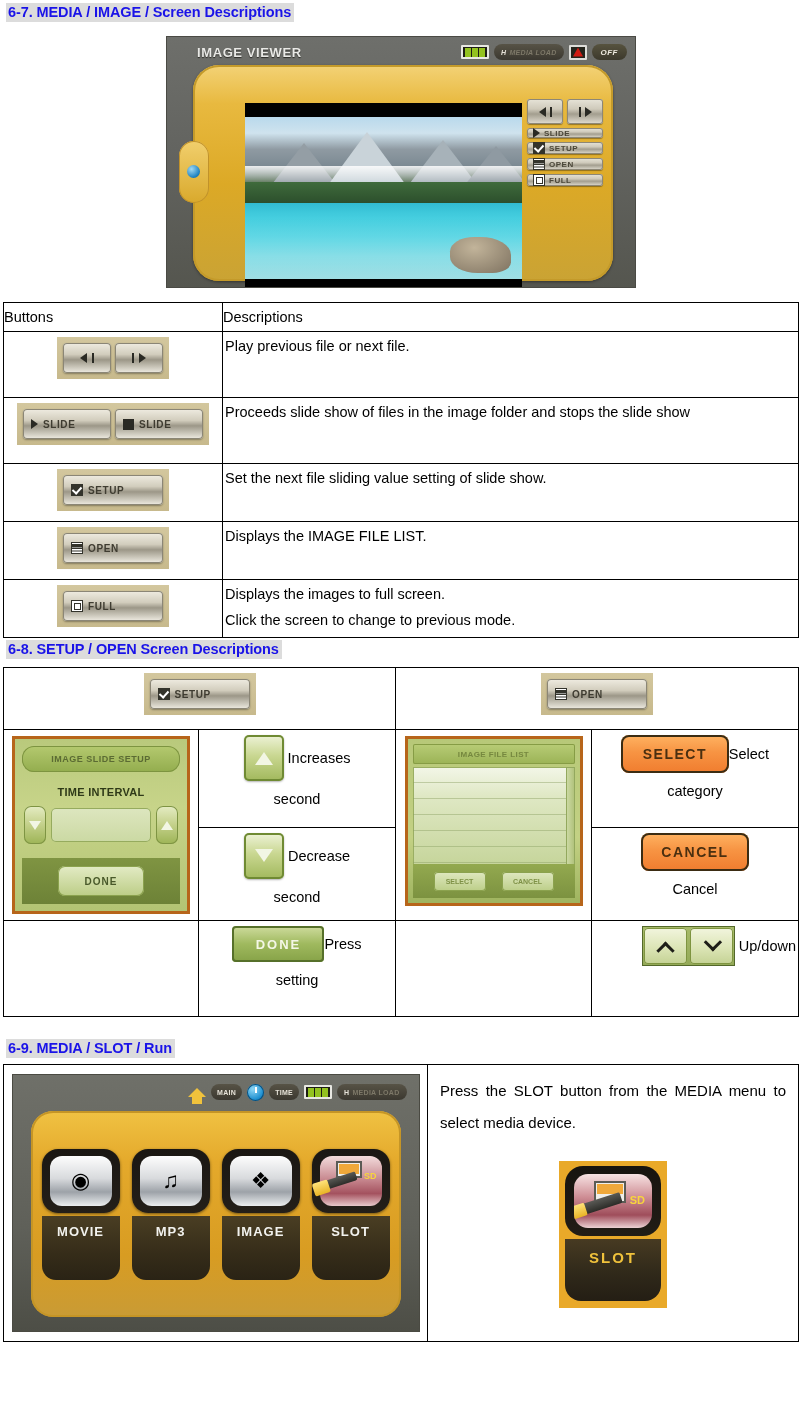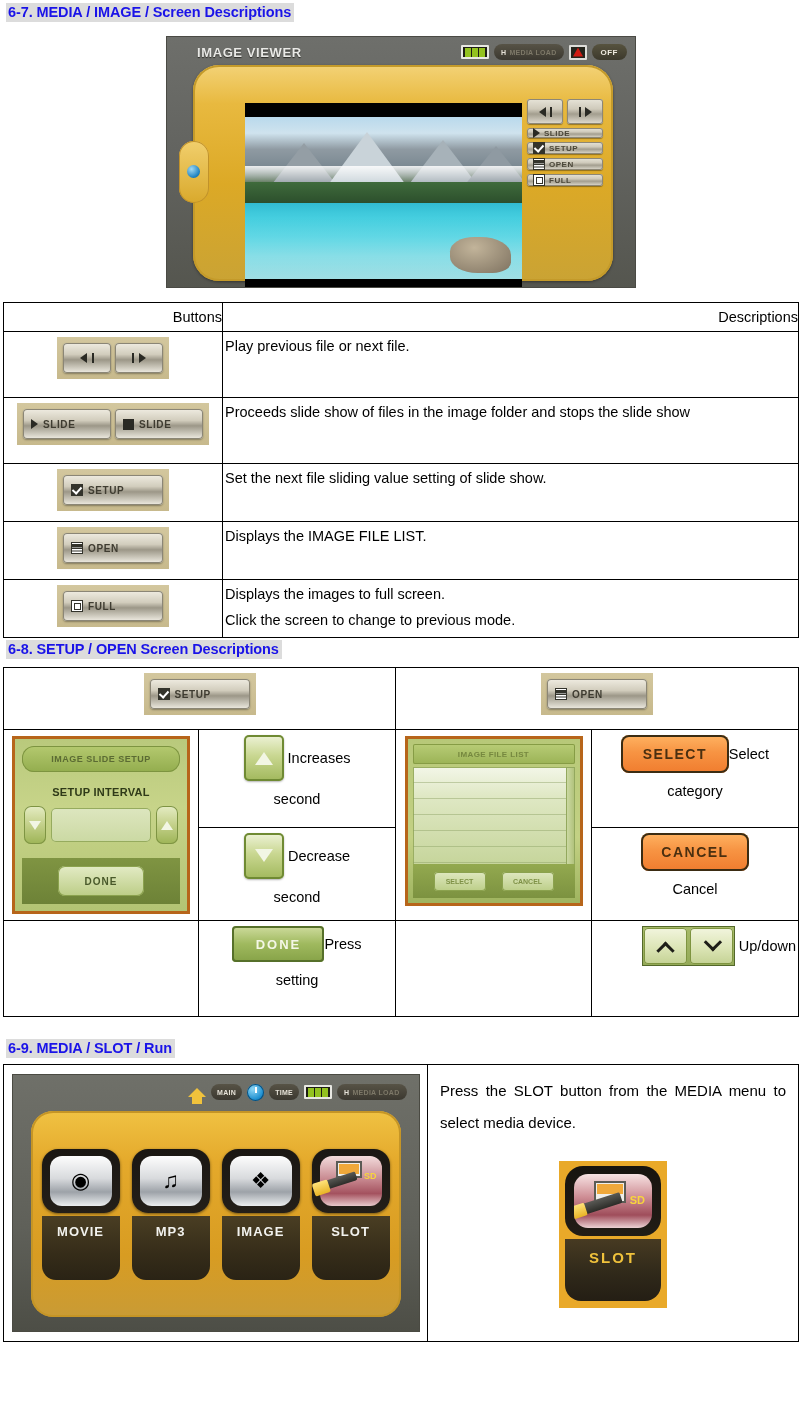--- a/index.html
+++ b/index.html
@@ -40,21 +40,21 @@
     position: absolute; left: 0; top: 0; right: 0; height: 30px;
     display: flex; align-items: center;
   }
   .viewer-title {
     color: #e9e9e6; font-size: 13px; font-weight: bold;
     letter-spacing: 0.6px; margin-left: 30px;
     text-shadow: 0 1px 1px #2a2a26;
   }
   .topbar-right {
     margin-left: auto; margin-right: 8px;
-    display: flex; align-items: center; gap: 5px;
+    display: flex; align-items: center; gap: 5px; font-style: italic;
   }
   .battery {
     width: 28px; height: 14px; background: #1d1d14;
     border: 2px solid #e8e8e2; border-radius: 1px;
     display: flex; align-items: center; justify-content: center; gap: 1px;
   }
   .battery i { display: block; width: 6px; height: 9px; background: #93c21f; }
   .pill {
     height: 16px; border-radius: 8px; padding: 0 7px;
     background: linear-gradient(180deg,#575346,#3b3830);
@@ -182,21 +182,21 @@
     table-layout: fixed;
   }
   table.doc td, table.doc th {
     border: 1px solid #000;
     padding: 5px 2px;
     vertical-align: top;
     font-size: 14.5px;
     color: #000;
     font-weight: normal;
   }
-  table.doc th { text-align: right; font-weight: normal; padding: 6px 0; }
+  table.doc th { text-align: left; font-weight: normal; padding: 6px 0; }
   .cell-center { text-align: center; vertical-align: middle; }
   .desc p { margin: 0 0 7px 0; line-height: 19px; }
   .desc p:last-child { margin-bottom: 0; }
 
   
   .cbtn {
     display: inline-flex; align-items: center; justify-content: flex-start;
     gap: 5px; padding: 0 8px;
     height: 30px; min-width: 44px; border-radius: 4px;
     background: linear-gradient(180deg,#efece1 0%, #d2cdbd 38%, #9c9788 56%, #efece2 100%);
@@ -632,21 +632,21 @@
           </span>
         </span>
       </td>
     </tr>
 
     <tr>
 
       <td class="cell-center" rowspan="2" style="padding:6px 4px">
         <div class="mock-setup">
           <div class="ms-title">IMAGE SLIDE SETUP</div>
-          <div class="ms-label">SETUP INTERVAL</div>
+          <div class="ms-label">TIME INTERVAL</div>
           <div class="ms-row">
             <div class="ms-arrow">
                   <span class="ar-d"></span>
                 </div>
             <div class="ms-input"></div>
             <div class="ms-arrow">
                   <span class="ar-u"></span>
                 </div>
           </div>
           <div class="ms-footer">

